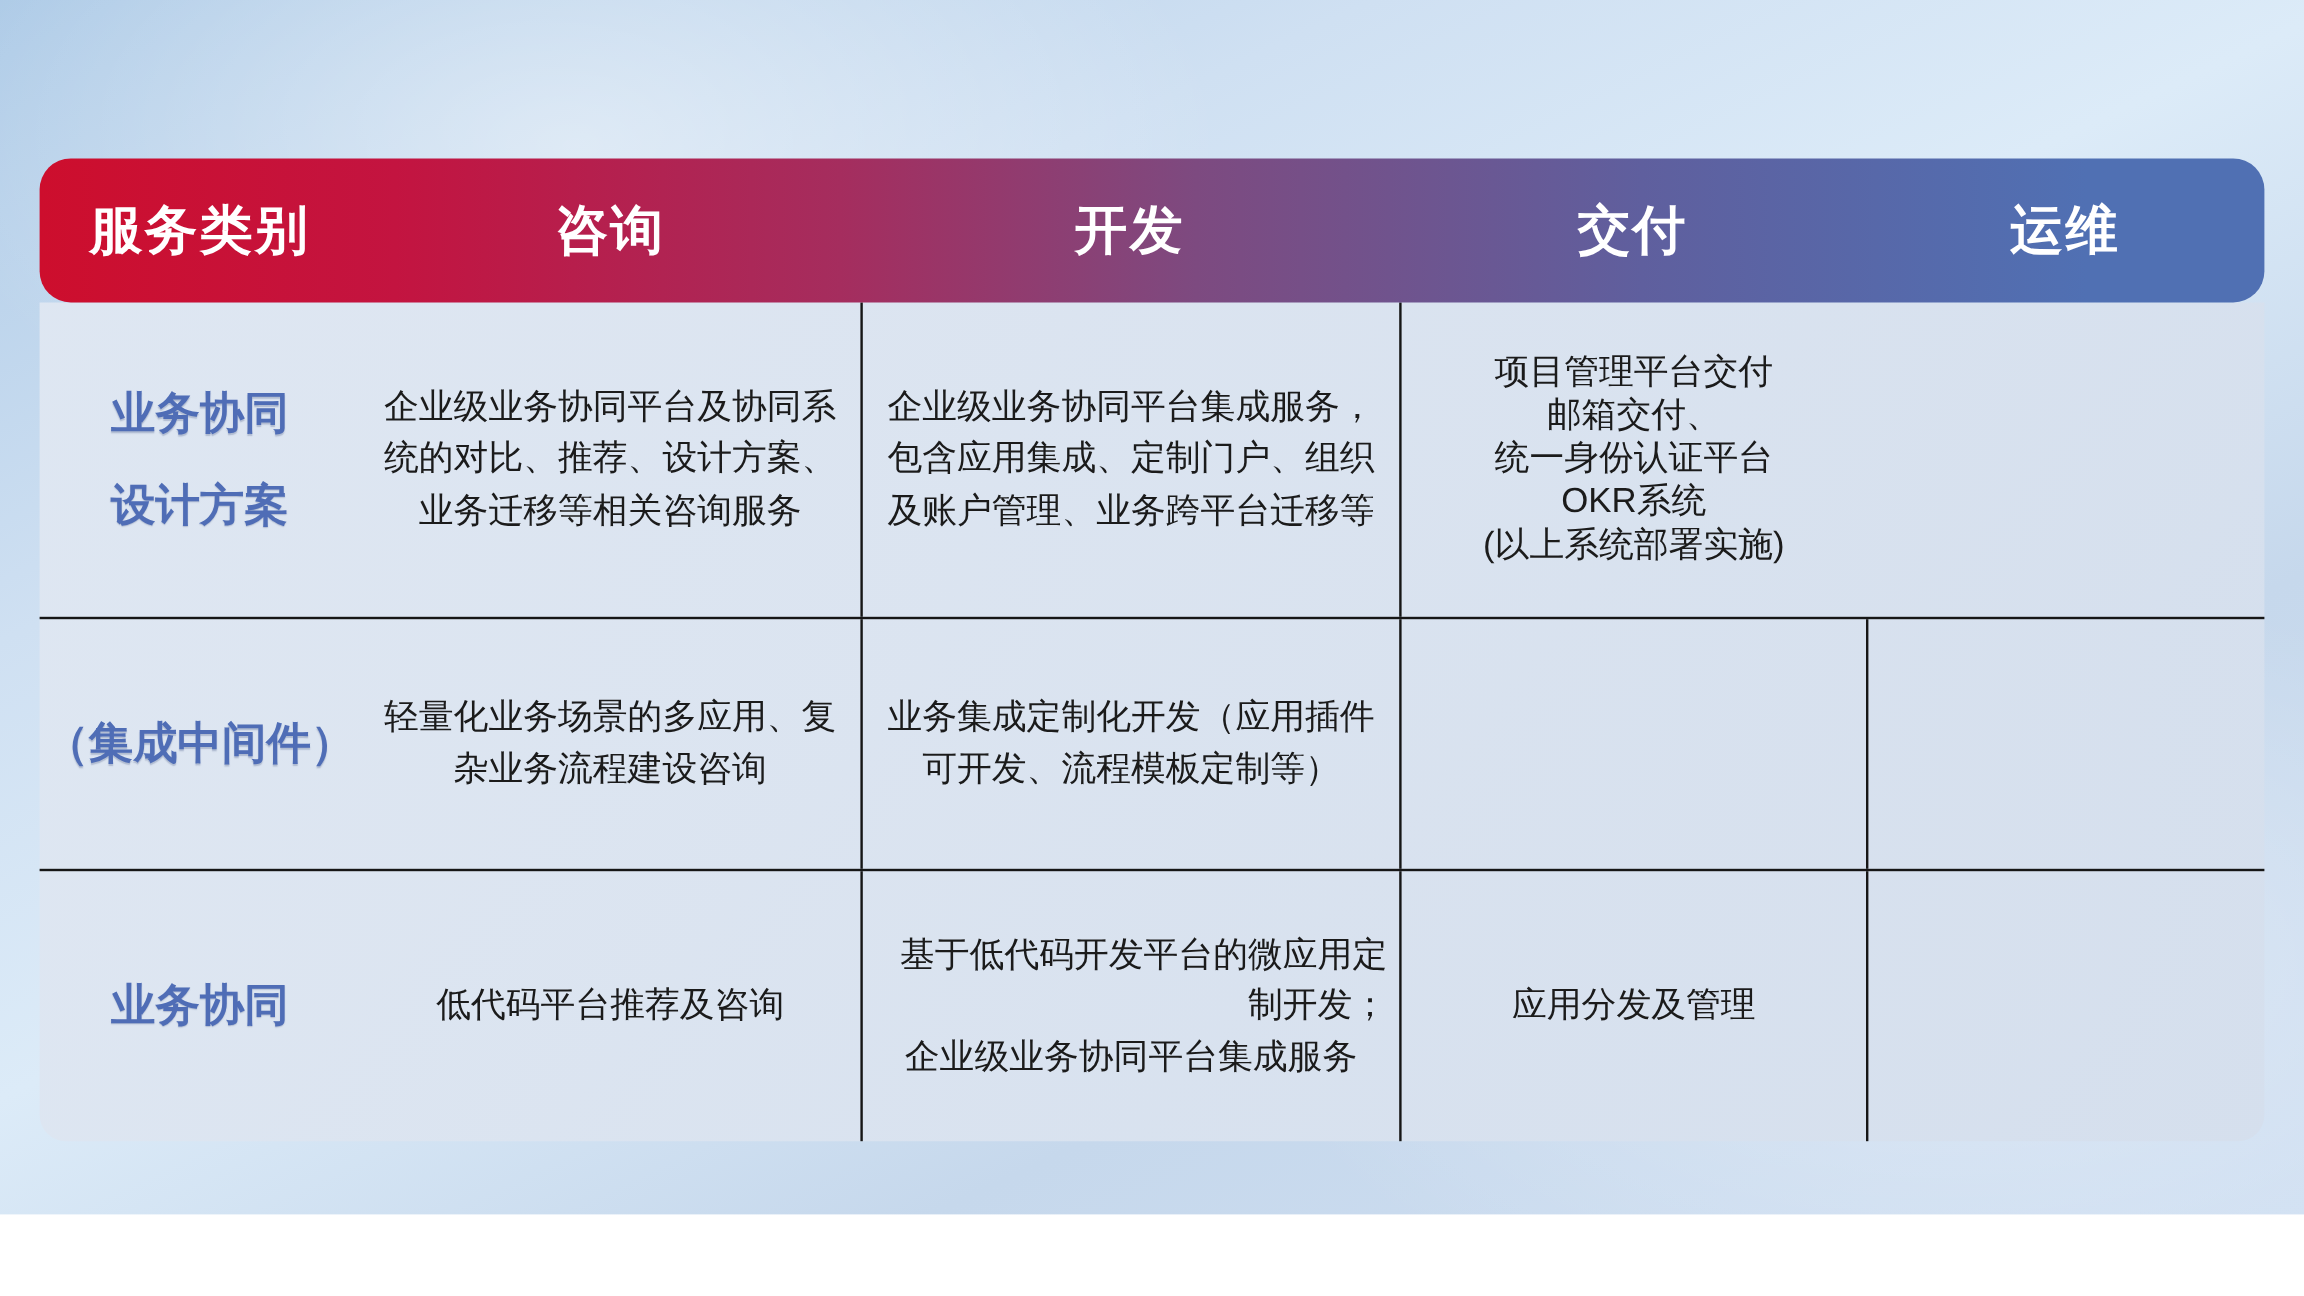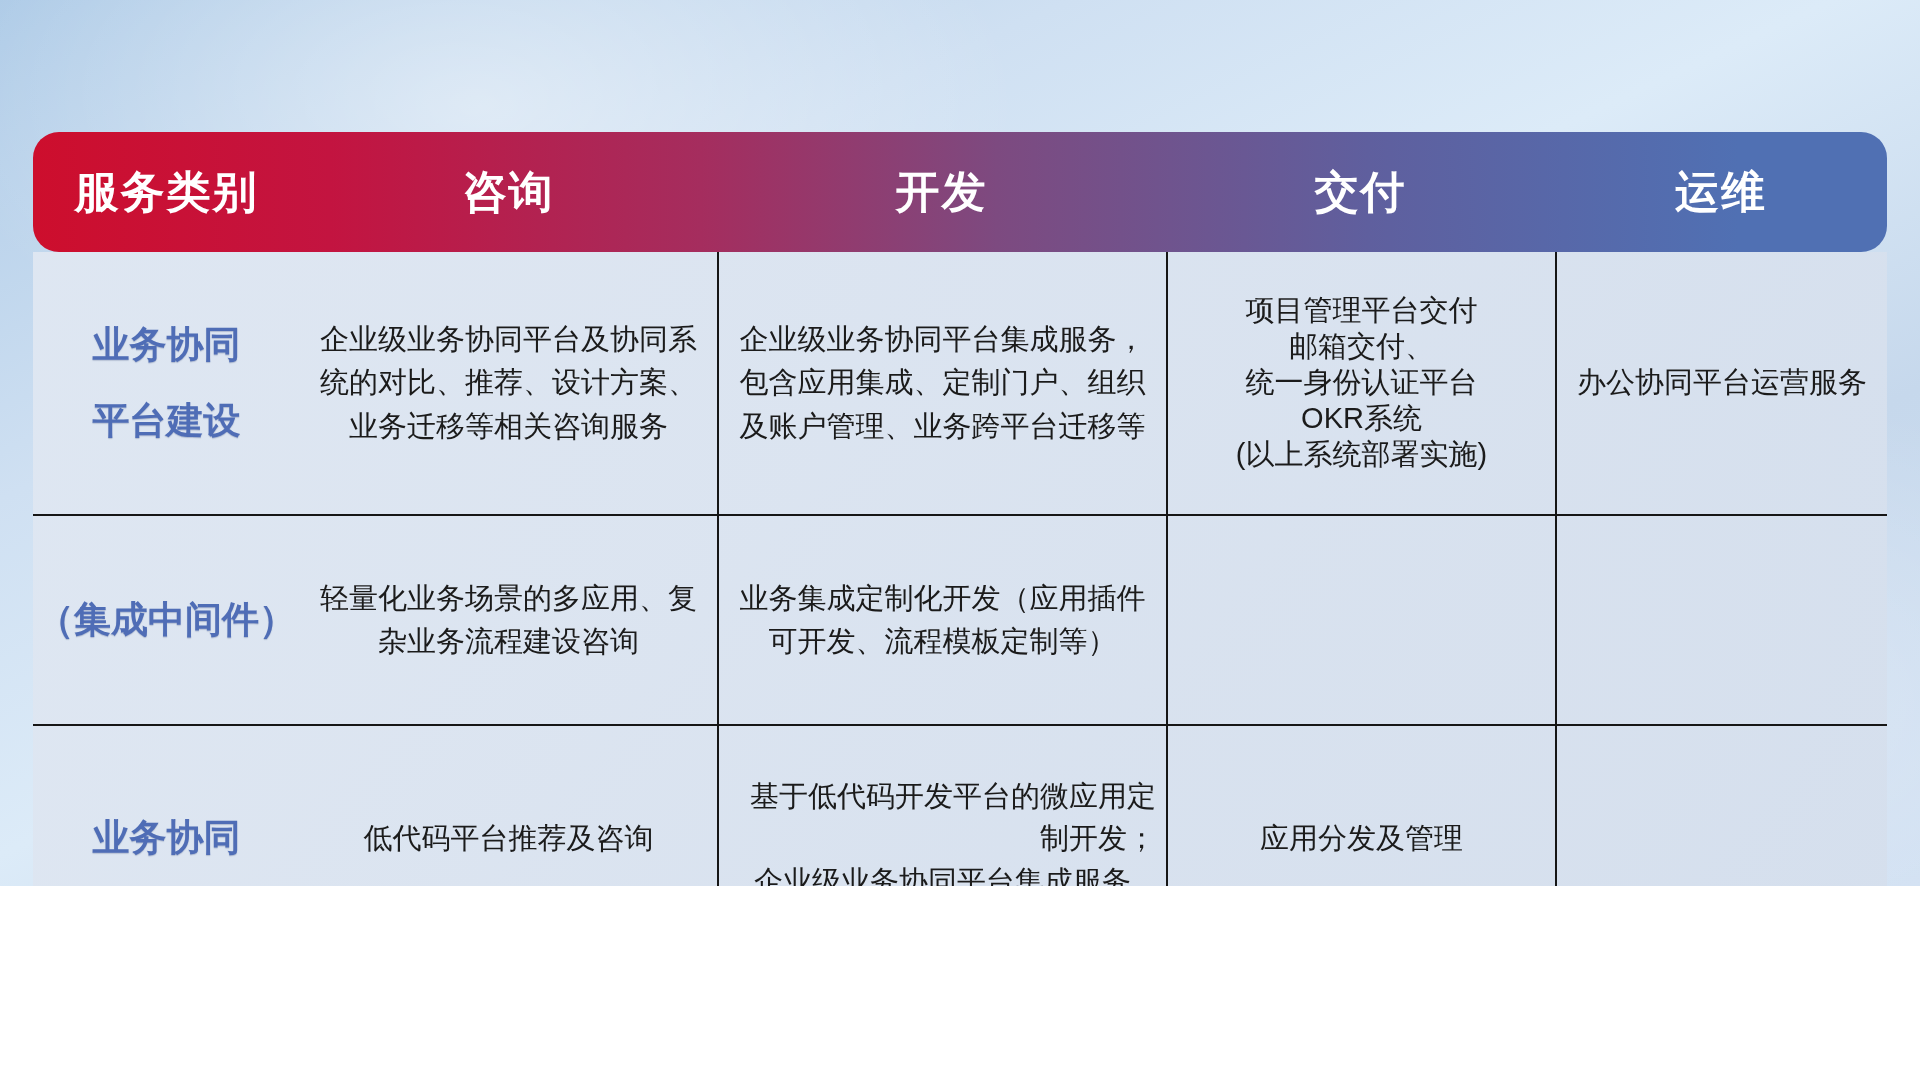--- a/index.html
+++ b/index.html
@@ -3,21 +3,21 @@
 <meta charset="utf-8">
 <style>
   html, body {
     margin: 0;
     padding: 0;
     font-family: "Liberation Sans", "DejaVu Sans", sans-serif;
   }
   .stage {
     position: relative;
     width: 1920px;
-    height: 886px;
+    height: 1012px;
     overflow: hidden;
     background:
       radial-gradient(900px 500px at 25% 12%, rgba(255,255,255,0.45), rgba(255,255,255,0) 60%),
       radial-gradient(1100px 600px at 85% 80%, rgba(255,255,255,0.35), rgba(255,255,255,0) 55%),
       linear-gradient(155deg, #aecbe7 0%, #cfe0f2 28%, #dcebf8 48%, #c6d8ec 72%, #cfdff2 100%);
   }
   .table-wrap {
     position: absolute;
     left: 33px;
     top: 132px;
@@ -99,32 +99,31 @@
       <div class="header-cell">开发</div>
       <div class="header-cell">交付</div>
       <div class="header-cell">运维</div>
     </div>
 
     <div class="body-grid">
 
       <div class="row row-1">
         <div class="cell cat">
             <div class="line">业务协同</div>
-            <div class="line">平台建设</div>
+            <div class="line">设计方案</div>
           </div>
         <div class="cell">企业级业务协同平台及协同系统的对比、推荐、设计方案、业务迁移等相关咨询服务</div>
         <div class="cell v-sep">企业级业务协同平台集成服务，包含应用集成、定制门户、组织及账户管理、业务跨平台迁移等</div>
         <div class="cell v-sep tight">
             <div class="line">项目管理平台交付</div>
             <div class="line">邮箱交付、</div>
             <div class="line">统一身份认证平台</div>
             <div class="line">OKR系统</div>
             <div class="line">(以上系统部署实施)</div>
           </div>
-        <div class="cell v-sep">办公协同平台运营服务</div>
       </div>
 
       <div class="row row-2">
         <div class="cell cat">
             <div class="line">（集成中间件）</div>
           </div>
         <div class="cell">轻量化业务场景的多应用、复杂业务流程建设咨询</div>
         <div class="cell v-sep">业务集成定制化开发（应用插件可开发、流程模板定制等）</div>
         <div class="cell v-sep"></div>
         <div class="cell v-sep"></div>

